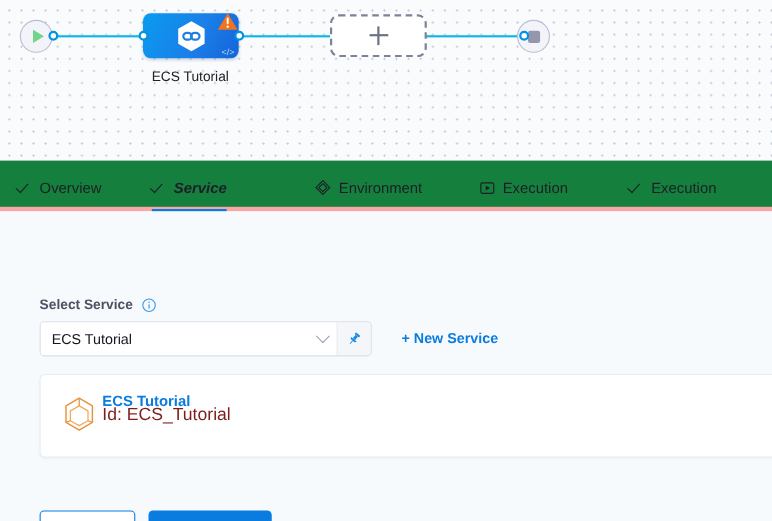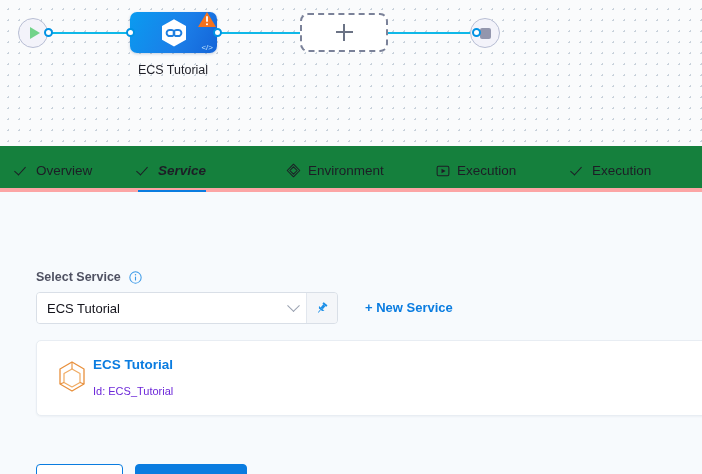--- a/index.html
+++ b/index.html
@@ -314,23 +314,23 @@
     left: 56px;
     top: 16px;
     font-size: 13.5px;
     font-weight: bold;
     color: #0a7ce0;
     cursor: pointer;
   }
   #card-subtitle {
     position: absolute;
     left: 56px;
-    top: 44px;
-    font-size: 11px;
-    color: #6d28d9;
+    top: 28px;
+    font-size: 16px;
+    color: #7f1d1d;
   }
 
   #btn-back {
     position: absolute;
     left: 36px;
     top: 418px;
     width: 87px;
     height: 31px;
     border: 1px solid #0a7ce0;
     border-radius: 4px;

